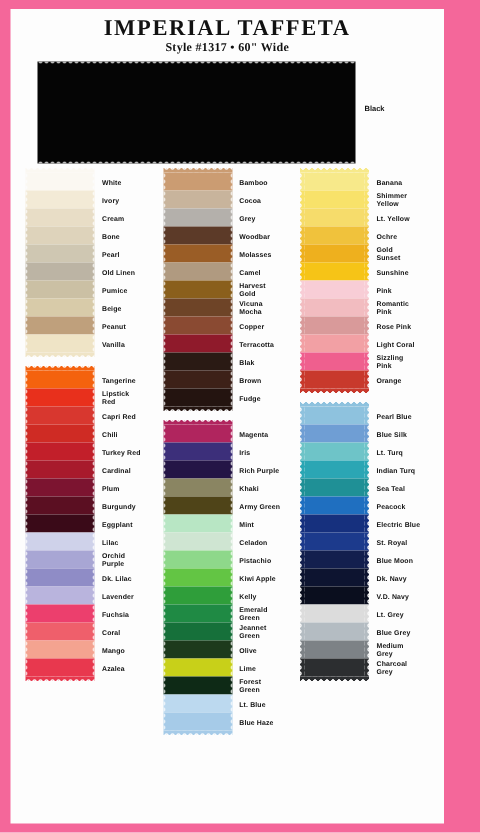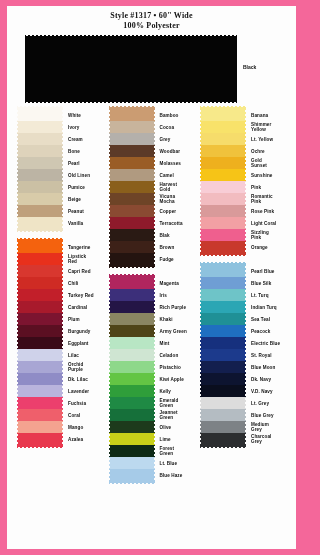--- a/index.html
+++ b/index.html
@@ -91,22 +91,22 @@
     background:
       linear-gradient(45deg,#fdfdfd 25%,transparent 25%) -2px 0/4px 3px,
       linear-gradient(315deg,#fdfdfd 25%,transparent 25%) -2px 0/4px 3px;}
 </style>
 </head>
 <body style="background: rgb(244, 103, 154);">
 
 <div class="page">
 
   <div class="header">
+    <div class="title">IMPERIAL TAFFETA</div>
     <div class="subtitle">Style #1317 • 60" Wide</div>
-    <div class="subtitle">100% Polyester</div>
   </div>
 
   <div class="hero-wrap">
     <div class="hero" id="hero" style="background: rgb(5, 5, 5);">
       <div class="pink-top">
           <div class="zig-h"></div>
         </div>
       <div class="pink-bot">
           <div class="zig-h bot"></div>
         </div>

